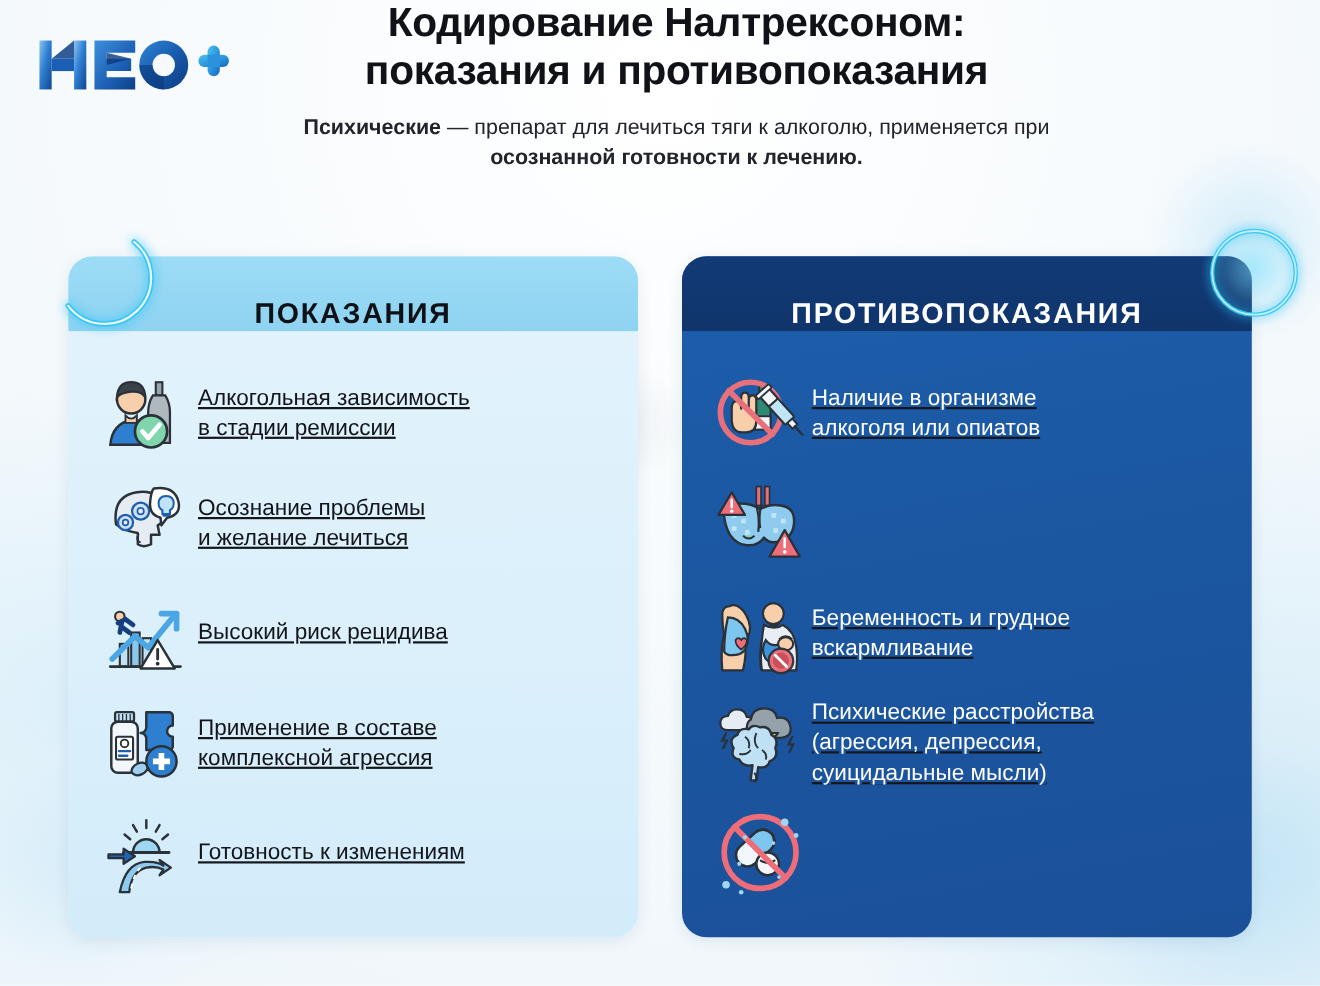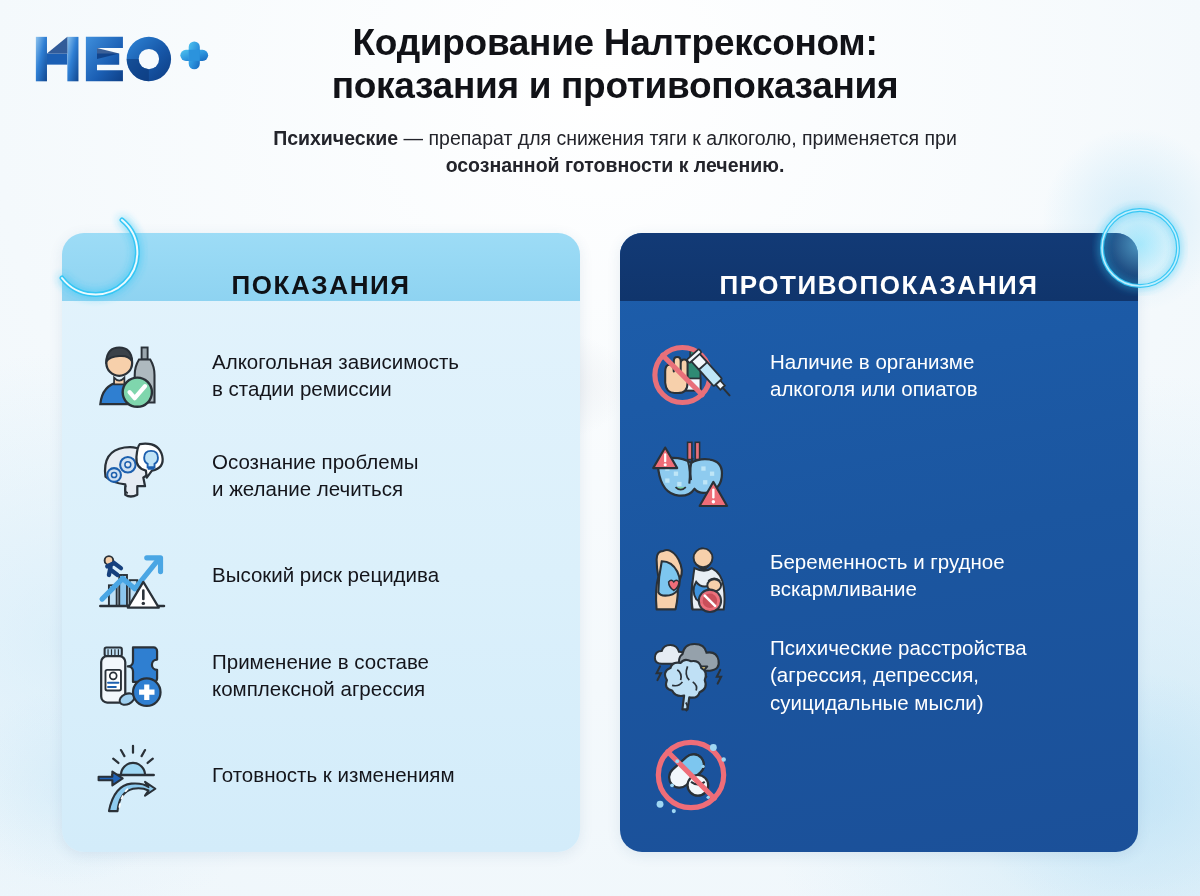--- a/index.html
+++ b/index.html
@@ -17,21 +17,20 @@
       radial-gradient(circle at 60px 640px, rgba(196,230,248,0.45) 0%, rgba(196,230,248,0) 22%),
       radial-gradient(circle at 600px 80px, #ffffff 0%, #f4f9fc 60%, #eef6fb 100%);
     position: relative;
     color: #15161c;
   }
 
   
   .header {
     position: relative;
     height: 212px;
-    padding-top: 22px;
   }
 
   .logo {
     position: absolute;
     left: 34px;
     top: 30px;
     width: 176px;
     height: 60px;
     display: flex;
     align-items: center;
@@ -114,22 +113,23 @@
   .card-left .card-header-title { color: #0e1116; }
   .card-right .card-header-title { color: #ffffff; }
 
   .card-body {
     padding: 24px 28px 0 28px;
   }
 
   .row {
     display: flex;
     align-items: center;
-    gap: 36px;
+    gap: 4px;
     min-height: 96px;
+    text-decoration: underline;
   }
 
   .card-left .row { min-height: 100px; }
   .card-right .row { min-height: 100px; }
 
   .row-icon {
     flex: 0 0 86px;
     width: 86px;
     height: 86px;
     display: flex;
@@ -244,21 +244,21 @@
         <rect x="158" y="20" width="30" height="12" rx="6" fill="url(#gP)"></rect>
         <rect x="167" y="11" width="12" height="30" rx="6" fill="url(#gP)"></rect>
         <rect x="167" y="20" width="12" height="12" fill="#2b93dd"></rect>
       </g>
     </svg>
   </div>
 
   <div class="title-block">
     <h1 class="title">Кодирование Налтрексоном:
 показания и противопоказания</h1>
-    <p class="subtitle"><b>Психические</b><span> — препарат для снижения тяги к алкоголю, применяется при </span><b>осознанной готовности к лечению.</b></p>
+    <p class="subtitle"><b>Психические</b><span> — препарат для лечиться тяги к алкоголю, применяется при </span><b>осознанной готовности к лечению.</b></p>
   </div>
 </div>
 
 <div class="decor decor-dot-tr"></div>
 <div class="decor decor-glow-br"></div>
 <div class="decor decor-glow-bl"></div>
 <div class="decor decor-smudge"></div>
 
 <div class="cards">
 

